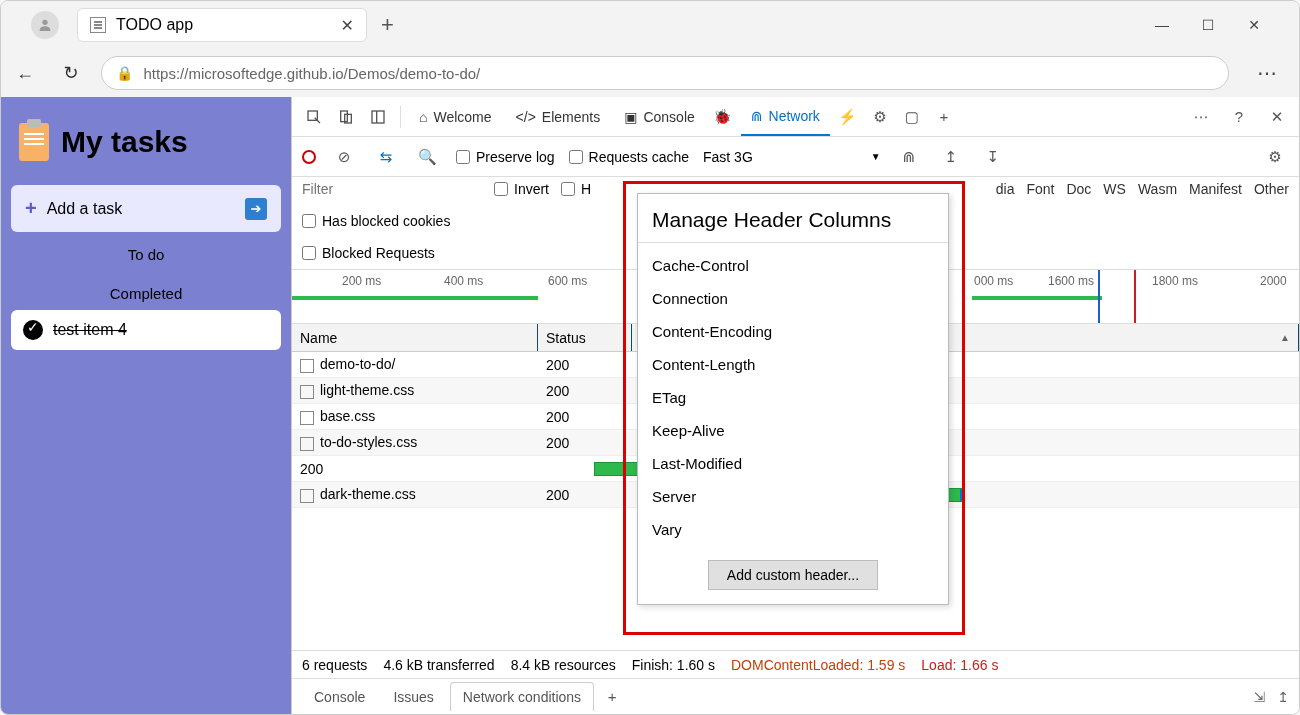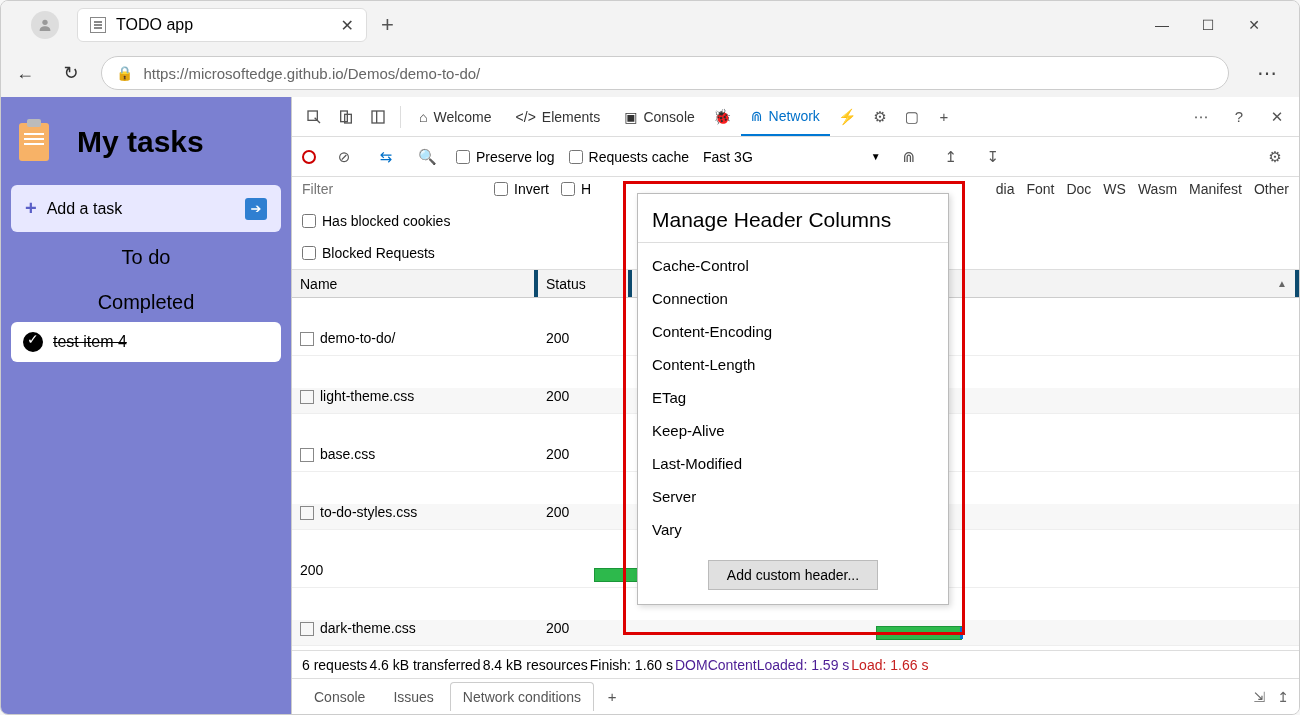--- a/index.html
+++ b/index.html
@@ -20,29 +20,29 @@
 .addrbar { height: 48px; display: flex; align-items: center; padding: 0 8px; gap: 14px; background:#f3f3f3; }
 .navbtn { width: 32px; height: 32px; display:flex; align-items:center; justify-content:center; font-size: 18px; color:#333; cursor:pointer; }
 .urlbox { flex: 1; height: 34px; background: #fff; border: 1px solid #ccc; border-radius: 17px; display:flex; align-items:center; padding:0 14px; gap:10px; }
 .lock { font-size:14px; color:#666; }
 .url { color:#666; font-size:15px; }
 .more { font-size:20px; color:#444; margin:0 14px; cursor:pointer; }
 
 
 .content { display: flex; height: calc(100% - 96px); }
 .page { width: 290px; background: #7b80d1; padding: 10px; color:#000; }
-.page-title { display:flex; align-items:center; gap:28px; padding:16px 8px; }
+.page-title { display:flex; align-items:center; gap:12px; padding:16px 8px; }
 .page-title .clip { width:30px; height:38px; background:#f7b267; border-radius:3px; position:relative; }
 .page-title .clip::before { content:""; position:absolute; top:-4px; left:8px; width:14px; height:8px; background:#bbb; border-radius:2px; }
 .page-title .clip::after { content:""; position:absolute; left:5px; right:5px; top:10px; height:2px; background:#fff; box-shadow:0 5px 0 #fff, 0 10px 0 #fff; }
 .page-title h1 { font-size:30px; font-weight:700; }
 .addtask { background:#e8e8ff; border-radius:6px; padding:12px 14px; display:flex; align-items:center; gap:10px; margin-top:8px; }
 .addtask .plus { font-size:20px; color:#5a5fc7; font-weight:bold; }
 .addtask .arrow { margin-left:auto; width:22px; height:22px; background:#2f7fd1; border-radius:3px; display:flex; align-items:center; justify-content:center; color:#fff; font-size:13px; }
-.section { text-align:center; padding:14px 0 8px; font-size:20px; }
+.section { text-align:center; padding:14px 0 8px; font-size:15px; }
 .task { background:#fff; border-radius:6px; padding:10px 12px; display:flex; align-items:center; gap:10px; margin-bottom:6px; }
 .task .circle { width:20px; height:20px; border:2.5px solid #000; border-radius:50%; }
 .task.done .circle { background:#000; position:relative; }
 .task.done .circle::after { content:"✓"; color:#fff; position:absolute; left:2px; top:-3px; font-size:14px; }
 .task.done .txt { text-decoration:line-through; }
 
 
 .devtools { flex:1; background:#fff; display:flex; flex-direction:column; border-left:1px solid #ccc; }
 .dt-tabs { height:40px; border-bottom:1px solid #ddd; display:flex; align-items:center; padding:0 8px; gap:4px; }
 .dt-ico { width:28px; height:28px; display:flex; align-items:center; justify-content:center; color:#555; cursor:pointer; font-size:15px; }
@@ -65,36 +65,36 @@
 .filter-types span { cursor:pointer; color:#333; }
 .filter-row2 { width:100%; display:flex; gap:16px; margin-top:4px;flex-direction:column; }
 
 .timeline { height:54px; border-bottom:1px solid #ddd; position:relative; font-size:12px; color:#666; }
 .timeline .tick { position:absolute; top:4px; }
 .timeline .bar-green { position:absolute; top:26px; height:4px; background:#2db94c; }
 .timeline .vline { position:absolute; top:0; bottom:0; width:2px; }
 
 .net-table { flex:1; overflow:hidden; position:relative; }
 .nt-head { display:flex; background:#f3f3f3; border-bottom:1px solid #ccc; font-size:14px; height:28px; align-items:center; }
-.nt-head > div { padding:0 8px; border-right:4px solid #0c4a6e; height:100%; display:flex; align-items:center; }
+.nt-head > div { padding:0 8px; border-right:1px solid #0c4a6e; height:100%; display:flex; align-items:center; }
 .col-name { width:246px; }
 .col-status { width:94px; }
 .col-fulfilled { flex:0 0 80px; margin-left:auto; white-space:nowrap; overflow:hidden; text-overflow:ellipsis; }
 .col-waterfall { flex:1; position:relative; }
 .wf-sort { position:absolute; right:8px; font-size:10px; color:#666; }
-.nt-row { display:flex; height:26px; align-items:flex-start; font-size:14px; border-bottom:1px solid #eee;margin-top:32px; }
+.nt-row { display:flex; height:26px; align-items:center; font-size:14px; border-bottom:1px solid #eee; }
 .nt-row:nth-child(even){ background:#f7f7f7; }
 .nt-row > div { padding:0 8px; }
 .file-ico { display:inline-block; width:14px; height:14px; border:1px solid #888; margin-right:6px; vertical-align:middle; position:relative; }
 .wf-cell { flex:1; position:relative; height:100%; }
 .wf-bar { position:absolute; top:6px; height:14px; background:#2db94c; border:1px solid #1a9638; }
 .wf-bar.blue-tip::after { content:""; position:absolute; right:-2px; top:0; bottom:0; width:3px; background:#0078d4; }
 
-.dt-status { height:28px; border-top:1px solid #ddd; display:flex; align-items:center; padding:0 10px; gap:2px; font-size:14px; }
-.dt-status .dcl { color:#4c1d95; }
+.dt-status { height:28px; border-top:1px solid #ddd; display:flex; align-items:center; padding:0 10px; gap:16px; font-size:14px; }
+.dt-status .dcl { color:#c2410c; }
 .dt-status .load { color:#c62020; }
 
 .dt-drawer { height:36px; border-top:1px solid #ddd; display:flex; align-items:center; padding:0 10px; gap:4px; font-size:14px; }
 .drawer-tab { padding:6px 12px; color:#555; cursor:pointer; }
 .drawer-tab.active { background:#fff; border:1px solid #ccc; border-bottom:none; border-radius:4px 4px 0 0; }
 .drawer-right { margin-left:auto; display:flex; gap:12px; color:#666; }
 
 
 .popup-border { position:absolute; left:622px; top:180px; width:342px; height:454px; border:3px solid #d00; pointer-events:none; }
 .popup { position:absolute; left:636px; top:192px; width:312px; background:#fff; border:1px solid #bbb; box-shadow:2px 2px 6px rgba(0,0,0,.15); font-size:15px; }
@@ -257,20 +257,33 @@
             <input type="checkbox" style="">
             <span>Has blocked cookies</span>
           </label>
         <label class="cb">
             <input type="checkbox" style="">
             <span>Blocked Requests</span>
           </label>
       </div>
     </div>
 
+    <div class="timeline">
+      <span class="tick" style="left:50px">200 ms</span>
+      <span class="tick" style="left:152px">400 ms</span>
+      <span class="tick" style="left:256px">600 ms</span>
+      <span class="tick" style="left:682px">000 ms</span>
+      <span class="tick" style="left:756px">1600 ms</span>
+      <span class="tick" style="left:860px">1800 ms</span>
+      <span class="tick" style="left:968px">2000</span>
+      <div class="bar-green" style="left:0; width:246px"></div>
+      <div class="bar-green" style="left:680px; width:130px"></div>
+      <div class="vline" style="left:806px; background:#1a5fd0"></div>
+      <div class="vline" style="left:842px; background:#c62020"></div>
+    </div>
 
     <div class="net-table">
       <div class="nt-head">
         <div class="col-name">Name</div>
         <div class="col-status">Status</div>
         <div class="col-fulfilled">Fulfilled...</div>
         <div class="col-waterfall">
             <span>Waterfall</span>
             <span class="wf-sort">▲</span>
           </div>

